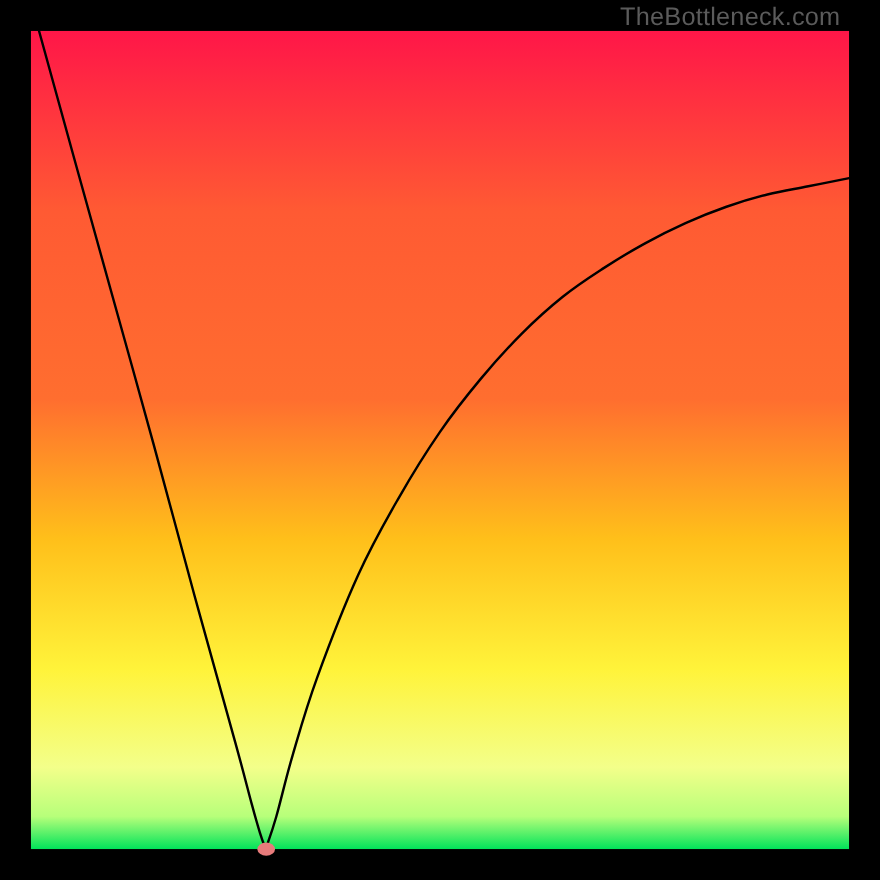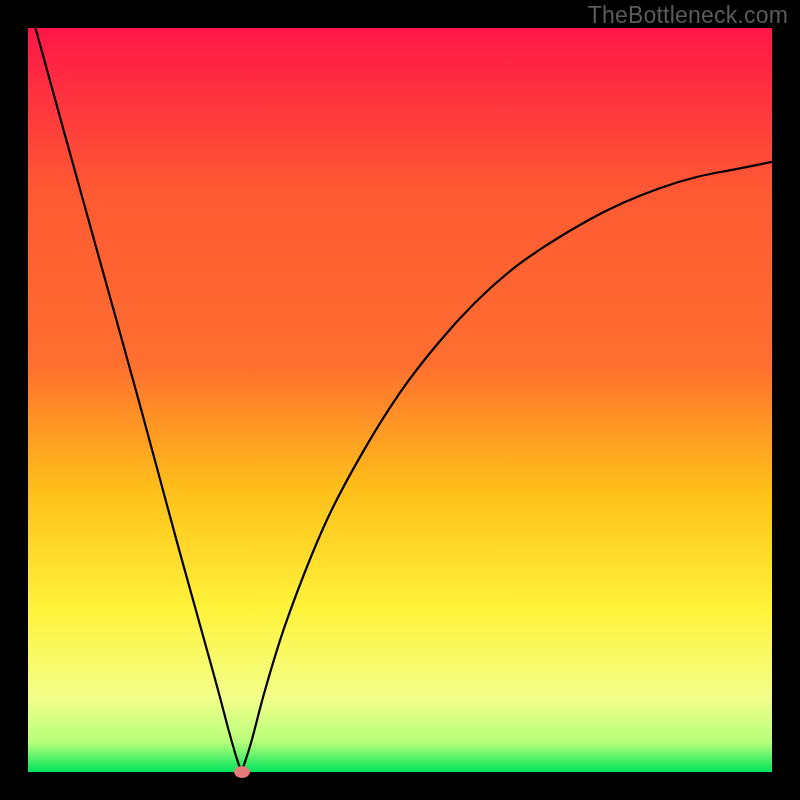--- a/index.html
+++ b/index.html
@@ -13,21 +13,21 @@
   }
   .outer {
     width: 800px;
     height: 800px;
     background: #000;
     position: relative;
   }
   .watermark {
     position: absolute;
     top: 2px;
-    right: 12px;
+    right: 36px;
     color: #5b5b5b;
     font-size: 23px;
     letter-spacing: 0.2px;
     font-weight: 400;
     z-index: 5;
   }
   .plot {
     position: absolute;
     left: 28px;
     top: 28px;

